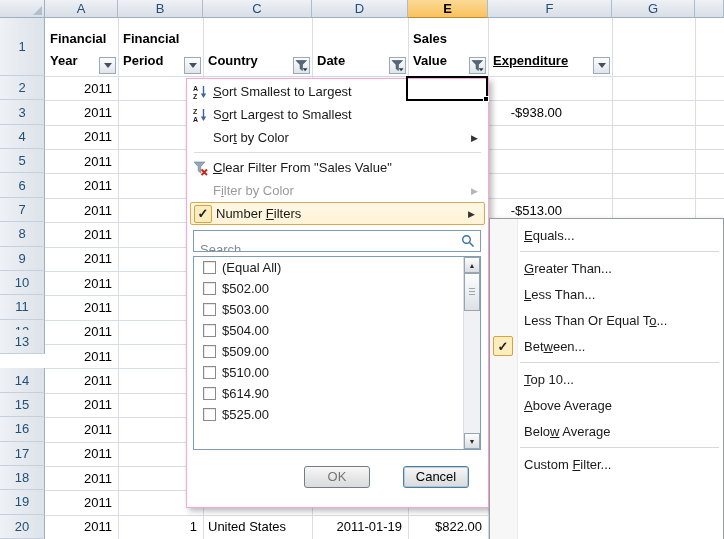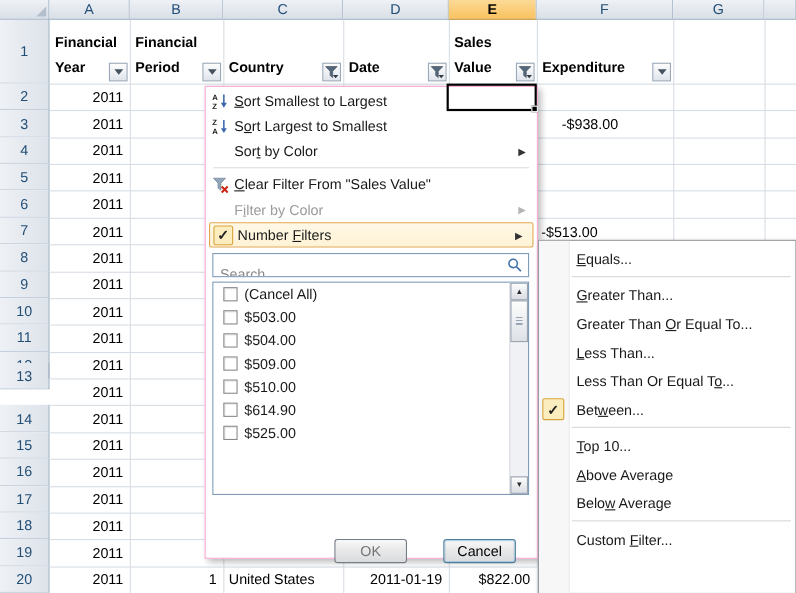--- a/index.html
+++ b/index.html
@@ -63,21 +63,21 @@
   .sbtn{position:absolute;left:0;width:16px;height:16px;box-sizing:border-box;border:1px solid #9aa4b0;
         background:linear-gradient(#fdfdfd,#d9dde2);display:flex;align-items:center;justify-content:center;cursor:pointer;}
   .sbtn span{font-size:7px;color:#2b2b2b;line-height:1;}
   .sbtn.up{top:0;}
   .sbtn.down{bottom:0;}
   .sthumb{position:absolute;left:0;top:16px;width:16px;height:38px;box-sizing:border-box;border:1px solid #9aa4b0;
           background:linear-gradient(#fdfdfd,#dde1e6);cursor:pointer;}
   .sthumb::after{content:"";position:absolute;left:4px;right:4px;top:50%;margin-top:-4px;height:8px;
           background:repeating-linear-gradient(to bottom,#97a6b6 0,#97a6b6 1px,transparent 1px,transparent 3px);}
 
-  .fm-footer{position:absolute;left:0;top:387px;width:100%;height:22px;margin-top:24px;}
+  .fm-footer{position:absolute;left:0;top:387px;width:100%;height:22px;}
   .pbtn{position:absolute;width:66px;height:22px;box-sizing:border-box;border:1px solid #747d86;border-radius:3px;
         background:linear-gradient(#f8f8f8,#e9e9e9 45%,#d9dbde);text-align:center;line-height:20px;font-size:13px;cursor:pointer;}
   .pbtn.ok{left:117px;color:#757575;}
   .pbtn.cancel{left:216px;color:#000;border-color:#4f7d9c;box-shadow:inset 0 0 0 1px rgba(130,180,215,.55);}
 
   
   #number-submenu{position:absolute;left:489px;top:218px;width:235px;height:322px;box-sizing:border-box;
                   background:#fff;border:1px solid #979aa0;box-shadow:3px 3px 6px rgba(0,0,0,.28);
                   z-index:30;padding-top:3px;font-size:13px;color:#1a1a1a;}
   #number-submenu::before{content:"";position:absolute;left:0;top:0;bottom:0;width:27px;background:#f7f7f7;border-right:1px solid #ececec;}
@@ -182,21 +182,21 @@
       <div class="hdrwrap" style="left: 413px; top: 18px; width: 70px; height: 58px;">
         <div class="hdrline">Sales</div>
         <div class="hdrline">Value</div>
       </div>
       <div class="fbtn" style="left: 469px; top: 57px;">
         <svg width="13" height="13">
           <path d="M1 1.5 H11.5 L7.4 5.8 V11.5 L5.1 9.7 V5.8 Z" fill="#55677a" stroke="#3e4c5c" stroke-width="0.6"></path>
           <path d="M7.6 9.2 h5 l-2.5 3 z" fill="#2f3b47"></path>
         </svg>
       </div>
-      <div class="hdrwrap" style="left: 493px; top: 18px; width: 114px; height: 58px;">
+      <div class="hdrwrap" style="left: 493px; top: 18px; width: 114px; height: 58px; text-decoration: underline;">
         <div class="hdrline">Expenditure</div>
       </div>
       <div class="fbtn" style="left: 593px; top: 57px;">
         <span class="tri"></span>
       </div>
       <div class="cell" style="left: 49px; top: 79.684px; width: 63px; height: 17px; text-align: right; line-height: 17px;">2011</div>
       <div class="cell" style="left: 49px; top: 104.052px; width: 63px; height: 17px; text-align: right; line-height: 17px;">2011</div>
       <div class="cell" style="left: 49px; top: 128.42px; width: 63px; height: 17px; text-align: right; line-height: 17px;">2011</div>
       <div class="cell" style="left: 49px; top: 152.788px; width: 63px; height: 17px; text-align: right; line-height: 17px;">2011</div>
       <div class="cell" style="left: 49px; top: 177.156px; width: 63px; height: 17px; text-align: right; line-height: 17px;">2011</div>
@@ -208,21 +208,21 @@
       <div class="cell" style="left: 49px; top: 323.364px; width: 63px; height: 17px; text-align: right; line-height: 17px;">2011</div>
       <div class="cell" style="left: 49px; top: 347.732px; width: 63px; height: 17px; text-align: right; line-height: 17px;">2011</div>
       <div class="cell" style="left: 49px; top: 372.1px; width: 63px; height: 17px; text-align: right; line-height: 17px;">2011</div>
       <div class="cell" style="left: 49px; top: 396.468px; width: 63px; height: 17px; text-align: right; line-height: 17px;">2011</div>
       <div class="cell" style="left: 49px; top: 420.836px; width: 63px; height: 17px; text-align: right; line-height: 17px;">2011</div>
       <div class="cell" style="left: 49px; top: 445.204px; width: 63px; height: 17px; text-align: right; line-height: 17px;">2011</div>
       <div class="cell" style="left: 49px; top: 469.572px; width: 63px; height: 17px; text-align: right; line-height: 17px;">2011</div>
       <div class="cell" style="left: 49px; top: 493.94px; width: 63px; height: 17px; text-align: right; line-height: 17px;">2011</div>
       <div class="cell" style="left: 49px; top: 518.308px; width: 63px; height: 17px; text-align: right; line-height: 17px;">2011</div>
       <div class="cell" style="left: 492px; top: 104.052px; width: 70px; height: 17px; text-align: right; line-height: 17px;">-$938.00</div>
-      <div class="cell" style="left: 492px; top: 201.524px; width: 70px; height: 17px; text-align: left; line-height: 17px;">-$513.00</div>
+      <div class="cell" style="left: 492px; top: 201.524px; width: 70px; height: 17px; text-align: right; line-height: 17px;">-$513.00</div>
       <div class="cell" style="left: 122px; top: 518.308px; width: 75px; height: 17px; text-align: right; line-height: 17px;">1</div>
       <div class="cell" style="left: 208px; top: 518.308px; width: 99px; height: 17px; line-height: 17px;">United States</div>
       <div class="cell" style="left: 316px; top: 518.308px; width: 86px; height: 17px; text-align: right; line-height: 17px;">2011-01-19</div>
       <div class="cell" style="left: 412px; top: 518.308px; width: 70px; height: 17px; text-align: right; line-height: 17px;">$822.00</div>
     </div>
   <div id="active-cell"></div>
 
   <div id="filter-menu">
     <div id="fm-top">
         <div class="mi">
@@ -283,21 +283,25 @@
             <circle cx="5.5" cy="5.5" r="3.8" fill="none" stroke="#3f6fa8" stroke-width="1.4"></circle>
             <path d="M8.5 8.5 L12.5 12.5" stroke="#3f6fa8" stroke-width="1.6"></path>
           </svg>
       </span>
     </div>
 
     <div class="listbox">
       <div id="list-items">
           <div class="li">
             <div class="cb"></div>
-            <div class="lv">(Cancel All)</div>
+            <div class="lv">(Equal All)</div>
+          </div>
+          <div class="li">
+            <div class="cb"></div>
+            <div class="lv">$502.00</div>
           </div>
           <div class="li">
             <div class="cb"></div>
             <div class="lv">$503.00</div>
           </div>
           <div class="li">
             <div class="cb"></div>
             <div class="lv">$504.00</div>
           </div>
           <div class="li">
@@ -336,23 +340,20 @@
 
   <div id="number-submenu">
       <div class="smi">
         <div class="smlbl"><u>E</u>quals...</div>
       </div>
       <div class="smi-sep"></div>
       <div class="smi">
         <div class="smlbl"><u>G</u>reater Than...</div>
       </div>
       <div class="smi">
-        <div class="smlbl">Greater Than <u>O</u>r Equal To...</div>
-      </div>
-      <div class="smi">
         <div class="smlbl"><u>L</u>ess Than...</div>
       </div>
       <div class="smi">
         <div class="smlbl">Less Than Or Equal T<u>o</u>...</div>
       </div>
       <div class="smi">
         <div class="chksq">✓</div>
         <div class="smlbl">Bet<u>w</u>een...</div>
       </div>
       <div class="smi-sep"></div>

